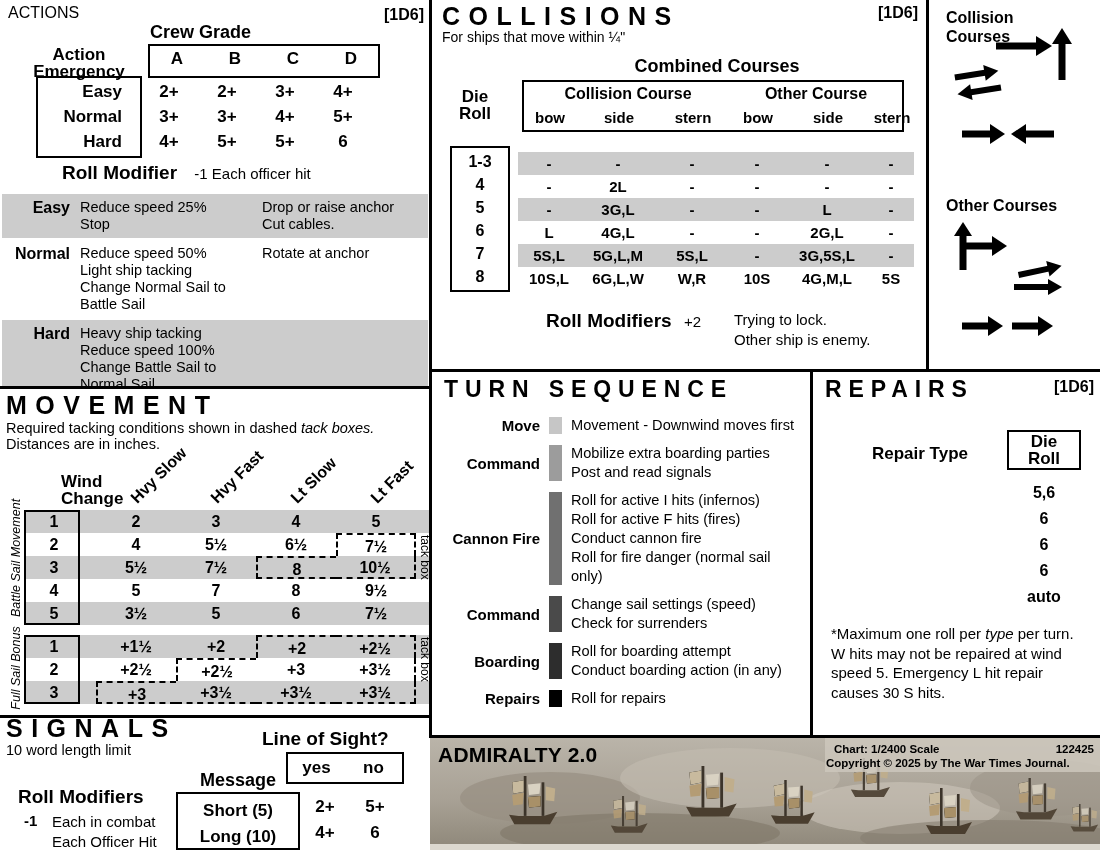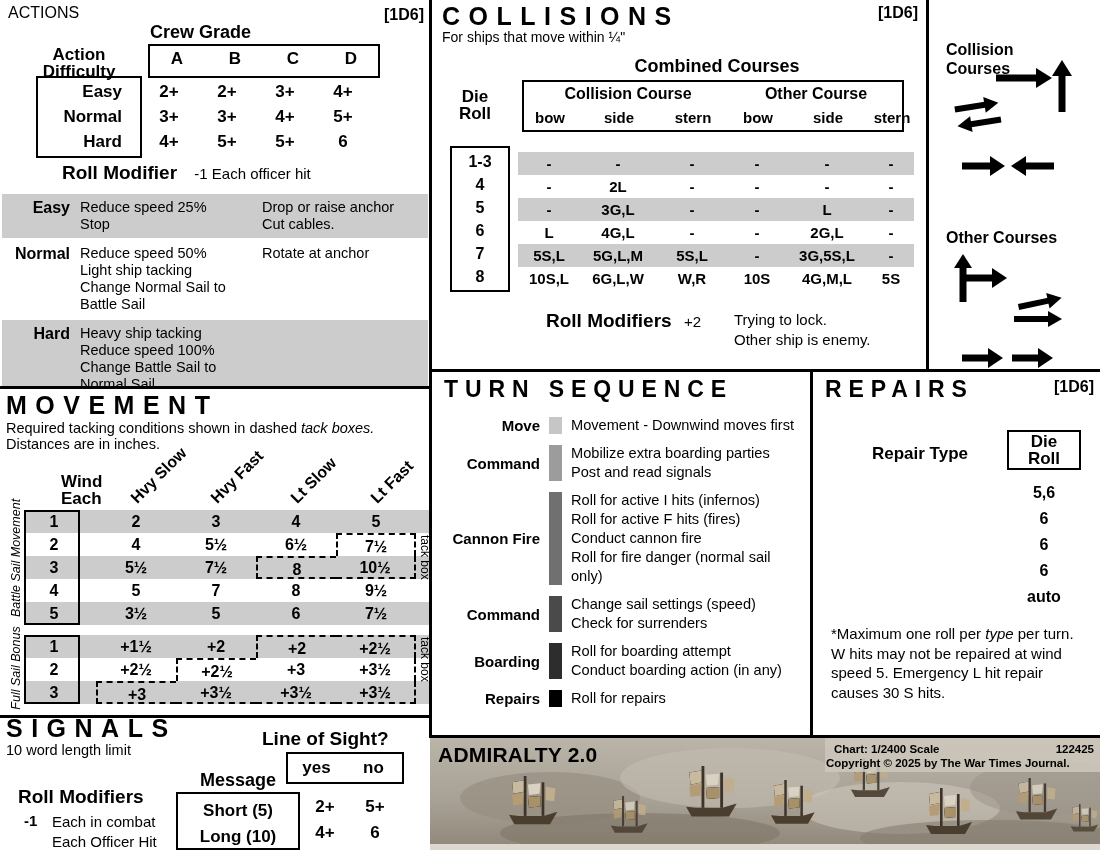--- a/index.html
+++ b/index.html
@@ -40,21 +40,21 @@
   
   #signals{left:0;top:712px;width:430px;height:138px;}
   .sig-mrow{height:26px;line-height:26px;font-weight:bold;font-size:17px;text-align:center;}
   
   #collisions{left:434px;top:0;width:492px;height:476px;}
   .col-row{display:grid;grid-template-columns:62px 76px 72px 58px 82px 46px;height:23px;align-items:center;}
   .col-row.shade{background:#ccc;}
   .col-v{font-weight:bold;font-size:15px;text-align:center;white-space:nowrap;}
   .die-row{height:23px;line-height:23px;font-weight:bold;font-size:16px;text-align:center;}
   
-  #courses{left:932px;top:0;width:168px;height:369px;margin-top:32px;}
+  #courses{left:932px;top:0;width:168px;height:369px;}
   .crs-label{font-weight:bold;font-size:16px;line-height:19px;}
   
   #turnseq{left:434px;top:372px;width:375px;height:363px;}
   .step{display:grid;grid-template-columns:106px 13px 1fr;column-gap:9px;margin-bottom:9px;}
   .step-label{font-weight:bold;font-size:15px;text-align:right;align-self:center;}
   .step-bar{margin:1px 0;}
   .step-line{font-size:14.6px;line-height:19px;}
   
   #repairs{left:815px;top:372px;width:285px;height:363px;}
   .rep-row{height:26px;line-height:26px;font-weight:bold;font-size:16px;text-align:right;padding-right:8px;}
@@ -68,21 +68,21 @@
 </style>
 </head>
 <body>
 
 <div id="actions" class="sec">
   <div class="abs" style="left:8px;top:4px;">ACTIONS</div>
   <div class="abs dice" style="right:6px;top:6px;">[1D6]</div>
   <div class="abs b" style="left:150px;top:22px;width:228px;text-align:left;font-size:18px;">Crew Grade</div>
   <div class="abs b" style="left:20px;top:46px;width:118px;text-align:center;font-size:17px;line-height:17px;">
     <div>Action</div>
-    <div>Difficulty</div>
+    <div>Emergency</div>
   </div>
   <div class="abs" id="grade-box" style="left:148px;top:44px;width:228px;height:30px;"></div>
   <div class="abs" id="grade-head" style="left:148px;top:44px;width:228px;height:30px;display:grid;grid-template-columns:58px 58px 58px 58px;align-items:center;">
       <div class="ag-v">A</div>
       <div class="ag-v">B</div>
       <div class="ag-v">C</div>
       <div class="ag-v">D</div>
     </div>
   <div id="grade-label-box"></div>
   <div class="abs" id="ag-rows" style="left:0;top:79px;width:430px;">
@@ -150,21 +150,21 @@
   </div>
 
 <div id="movement" class="sec">
   <div class="abs title" style="left:6px;top:2px;">MOVEMENT</div>
   <div class="abs" style="left:6px;top:31px;font-size:14.5px;line-height:16px;">
     <div><span>Required tacking conditions shown in dashed </span><span class="i">tack boxes.</span></div>
     <div>Distances are in inches.</div>
   </div>
   <div class="abs b" style="left:21px;top:84px;width:56px;text-align:left;font-size:17px;line-height:17px;margin-left:40px;">
     <div>Wind</div>
-    <div>Each</div>
+    <div>Change</div>
   </div>
   <div id="mv-heads">
       <div class="mv-colhead" style="left: 140px; top: 100px;">Hvy Slow</div>
       <div class="mv-colhead" style="left: 220px; top: 100px;">Hvy Fast</div>
       <div class="mv-colhead" style="left: 300px; top: 100px;">Lt Slow</div>
       <div class="mv-colhead" style="left: 380px; top: 100px;">Lt Fast</div>
     </div>
   <div class="abs" id="mv-body" style="left:26px;top:121px;width:416px;">
     <div class="speed-box" style="top:0;height:115px;"></div>
     <div class="speed-box" style="top:125px;height:69px;"></div>

